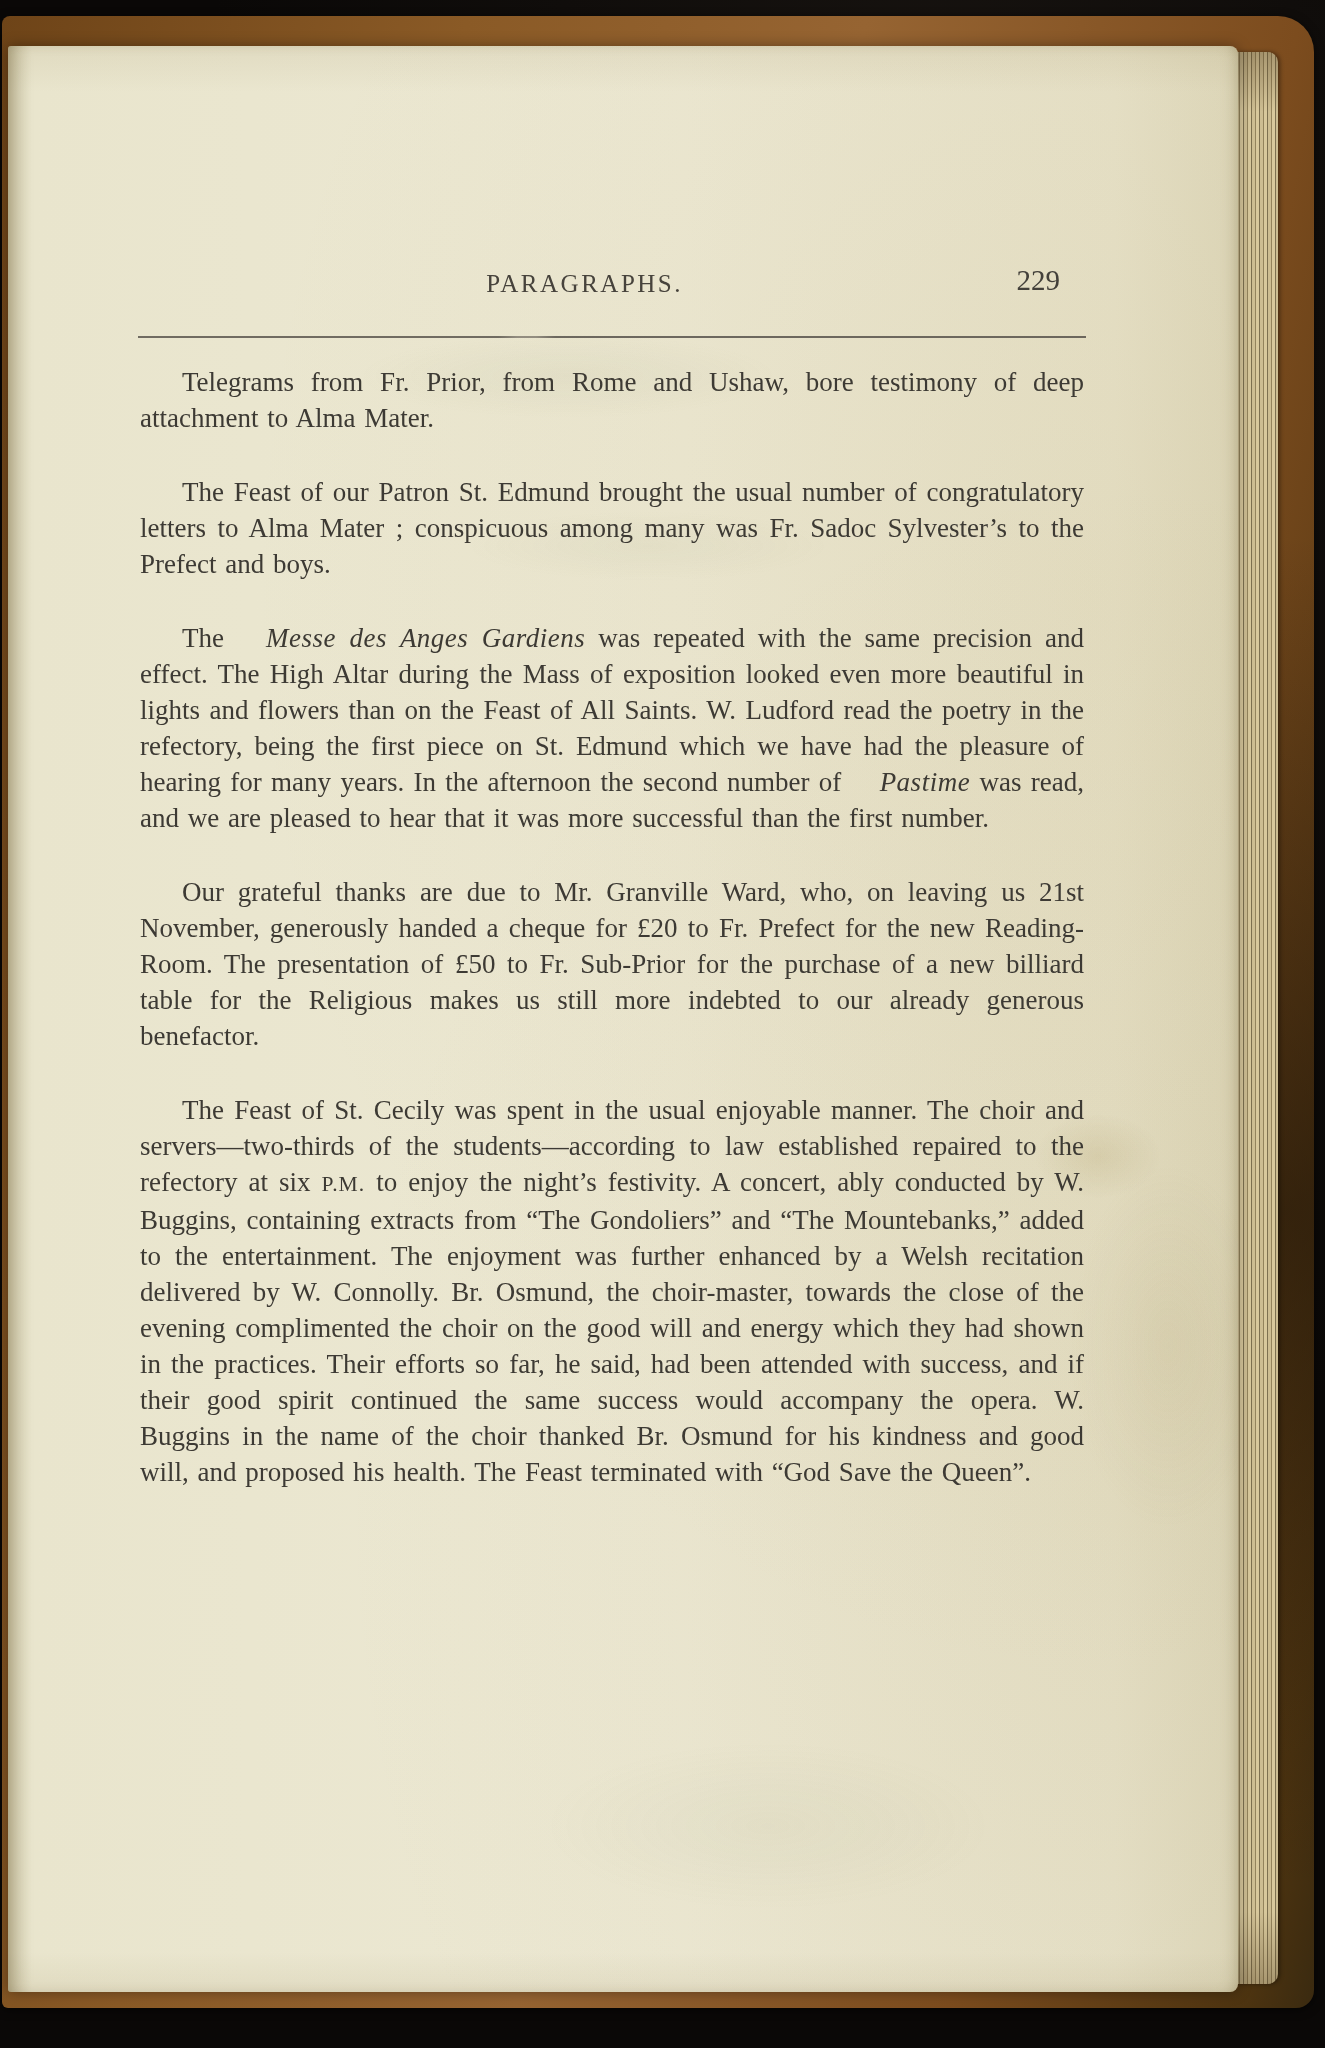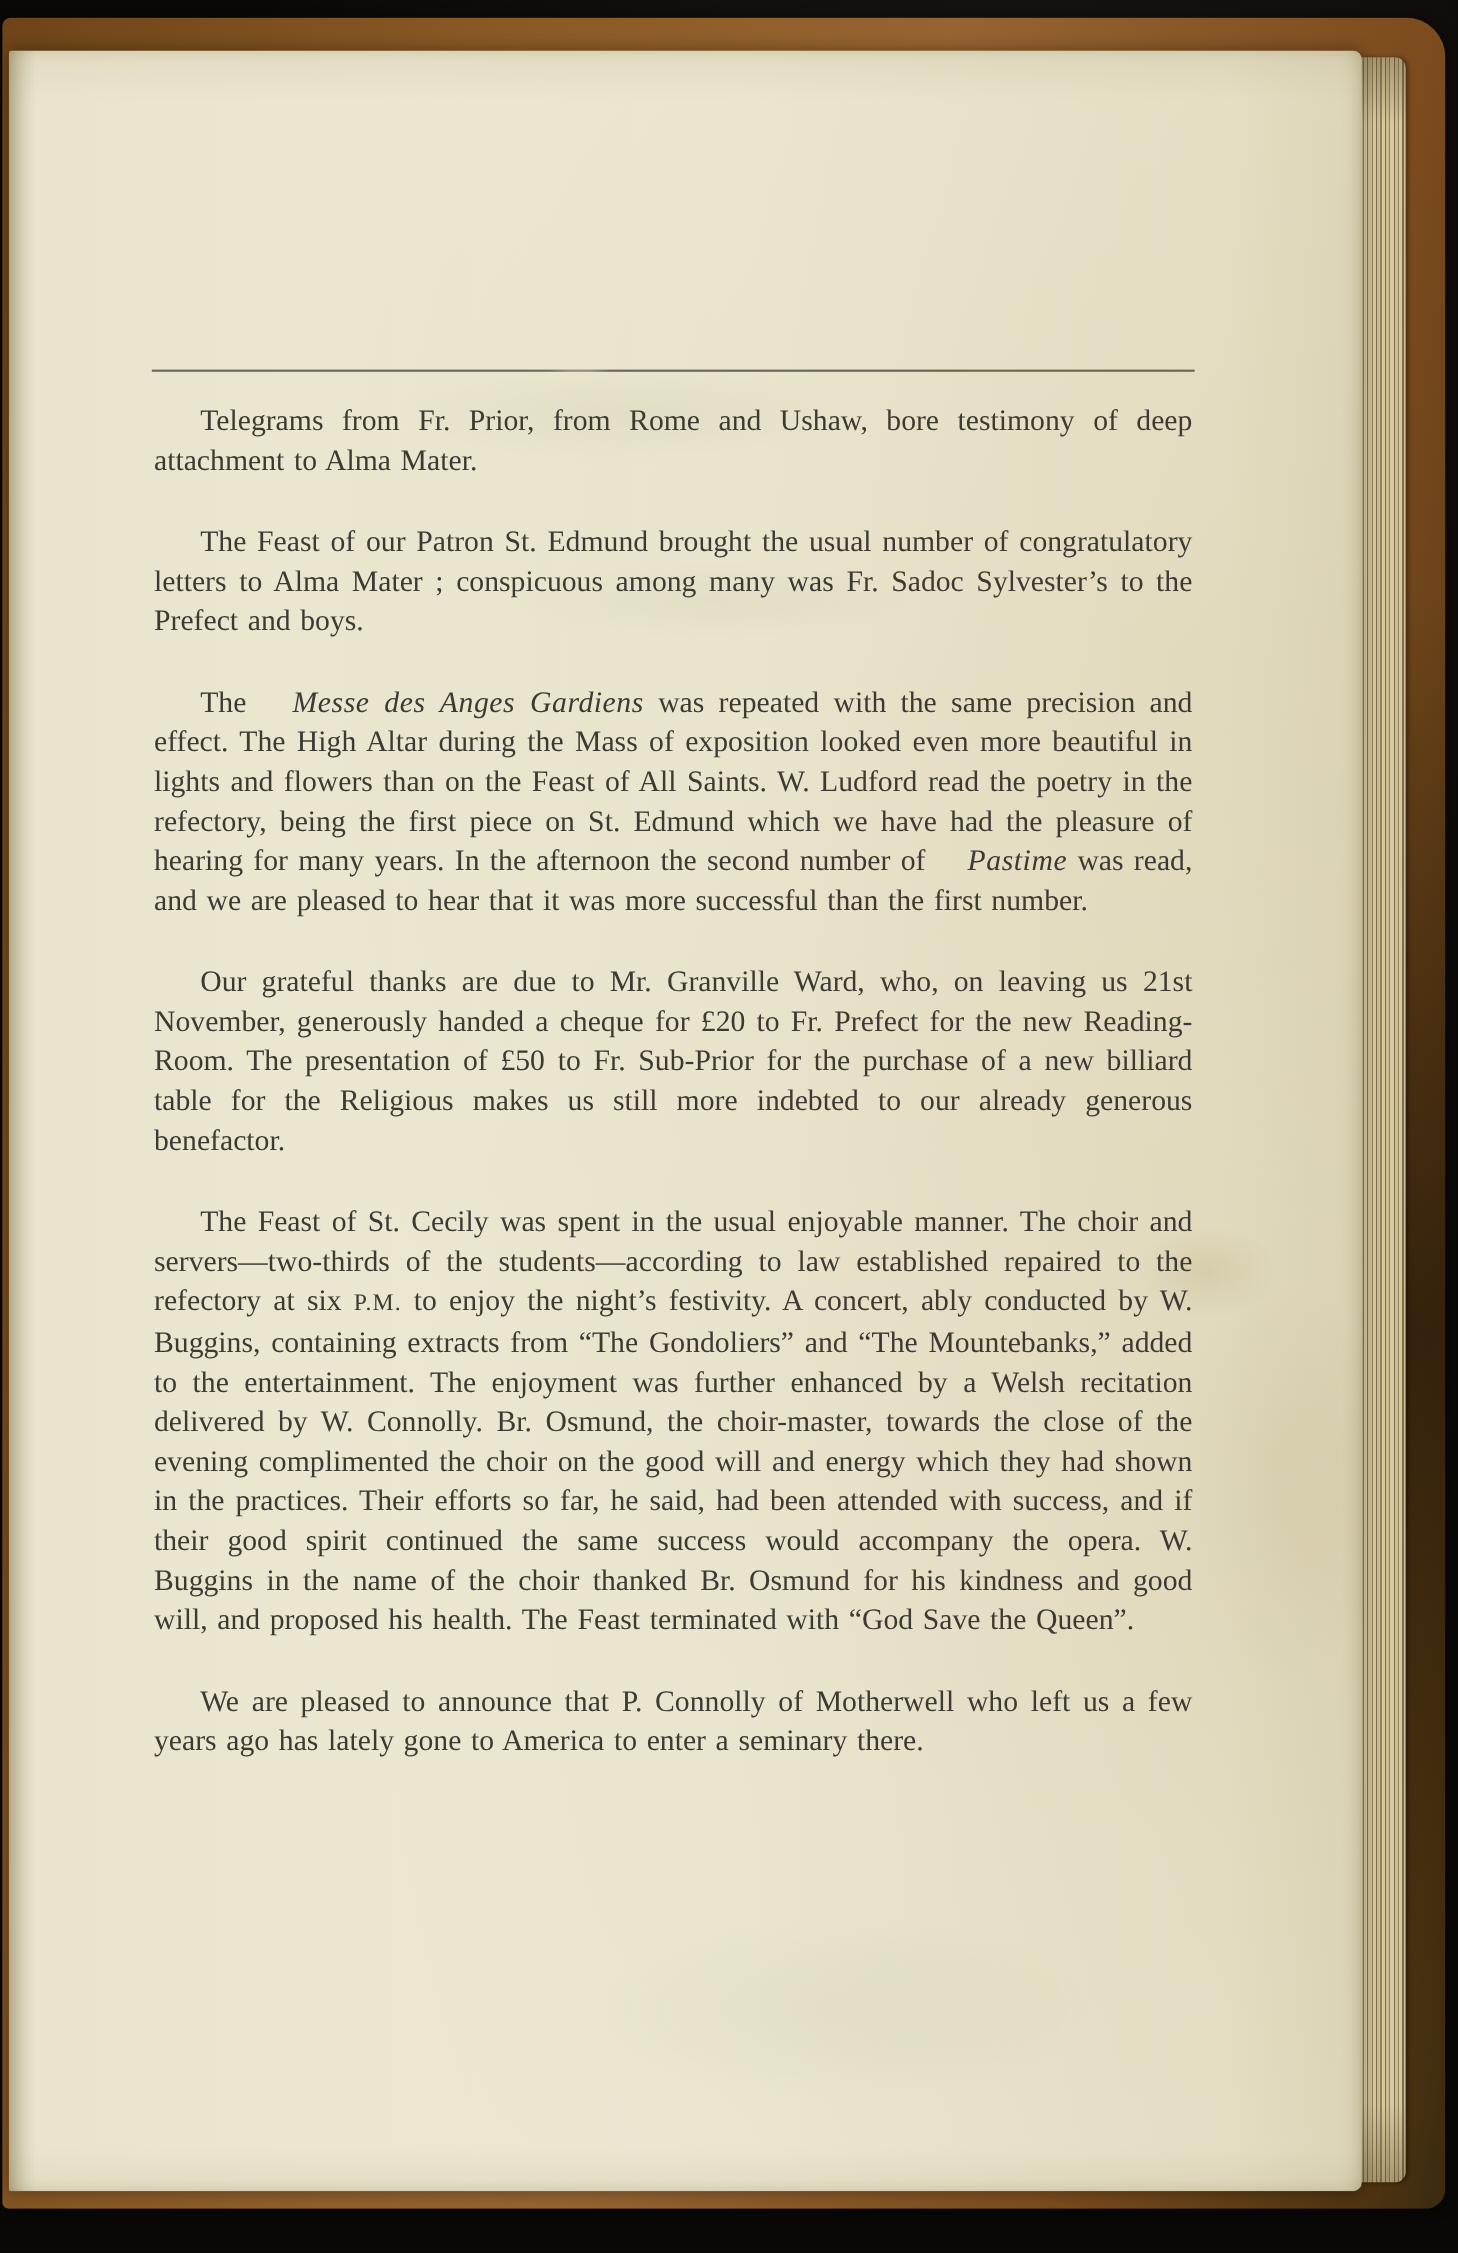--- a/index.html
+++ b/index.html
@@ -126,23 +126,26 @@
   }
 </style>
 </head>
 <body>
 
 <div class="photo">
   <div class="leather"></div>
   <div class="page-stack"></div>
   <div class="page">
     <div class="stains"></div>
+    <header class="page-header">
+      <span class="title">PARAGRAPHS.</span>
+      <span class="folio">229</span>
+    </header>
     <div class="rule"></div>
     <main class="text-block">
         <p><span>Telegrams from Fr. Prior, from Rome and Ushaw, bore testimony of deep attachment to Alma Mater.</span></p>
         <p><span>The Feast of our Patron St. Edmund brought the usual number of congratulatory letters to Alma Mater ; conspicuous among many was Fr. Sadoc Sylvester’s to the Prefect and boys.</span></p>
         <p><span>The </span><em>Messe des Anges Gardiens</em><span> was repeated with the same precision and effect. The High Altar during the Mass of exposition looked even more beautiful in lights and flowers than on the Feast of All Saints. W. Ludford read the poetry in the refectory, being the first piece on St. Edmund which we have had the pleasure of hearing for many years. In the afternoon the second number of </span><em>Pastime</em><span> was read, and we are pleased to hear that it was more successful than the first number.</span></p>
         <p><span>Our grateful thanks are due to Mr. Granville Ward, who, on leaving us 21st November, generously handed a cheque for £20 to Fr. Prefect for the new Reading-Room. The presentation of £50 to Fr. Sub-Prior for the purchase of a new billiard table for the Religious makes us still more indebted to our already generous benefactor.</span></p>
         <p><span>The Feast of St. Cecily was spent in the usual enjoyable manner. The choir and servers—two-thirds of the students—according to law established repaired to the refectory at six </span><span class="smallcaps">P.M.</span><span> to enjoy the night’s festivity. A concert, ably conducted by W. Buggins, containing extracts from “The Gondoliers” and “The Mountebanks,” added to the entertainment. The enjoyment was further enhanced by a Welsh recitation delivered by W. Connolly. Br. Osmund, the choir-master, towards the close of the evening complimented the choir on the good will and energy which they had shown in the practices. Their efforts so far, he said, had been attended with success, and if their good spirit continued the same success would accompany the opera. W. Buggins in the name of the choir thanked Br. Osmund for his kindness and good will, and proposed his health. The Feast terminated with “God Save the Queen”.</span></p>
-        <p><span>We are pleased to announce that P. Connolly of Motherwell who left us a few years ago has lately gone to America to enter a seminary there.</span></p>
       </main>
   </div>
 </div>
 
 </body></html>

